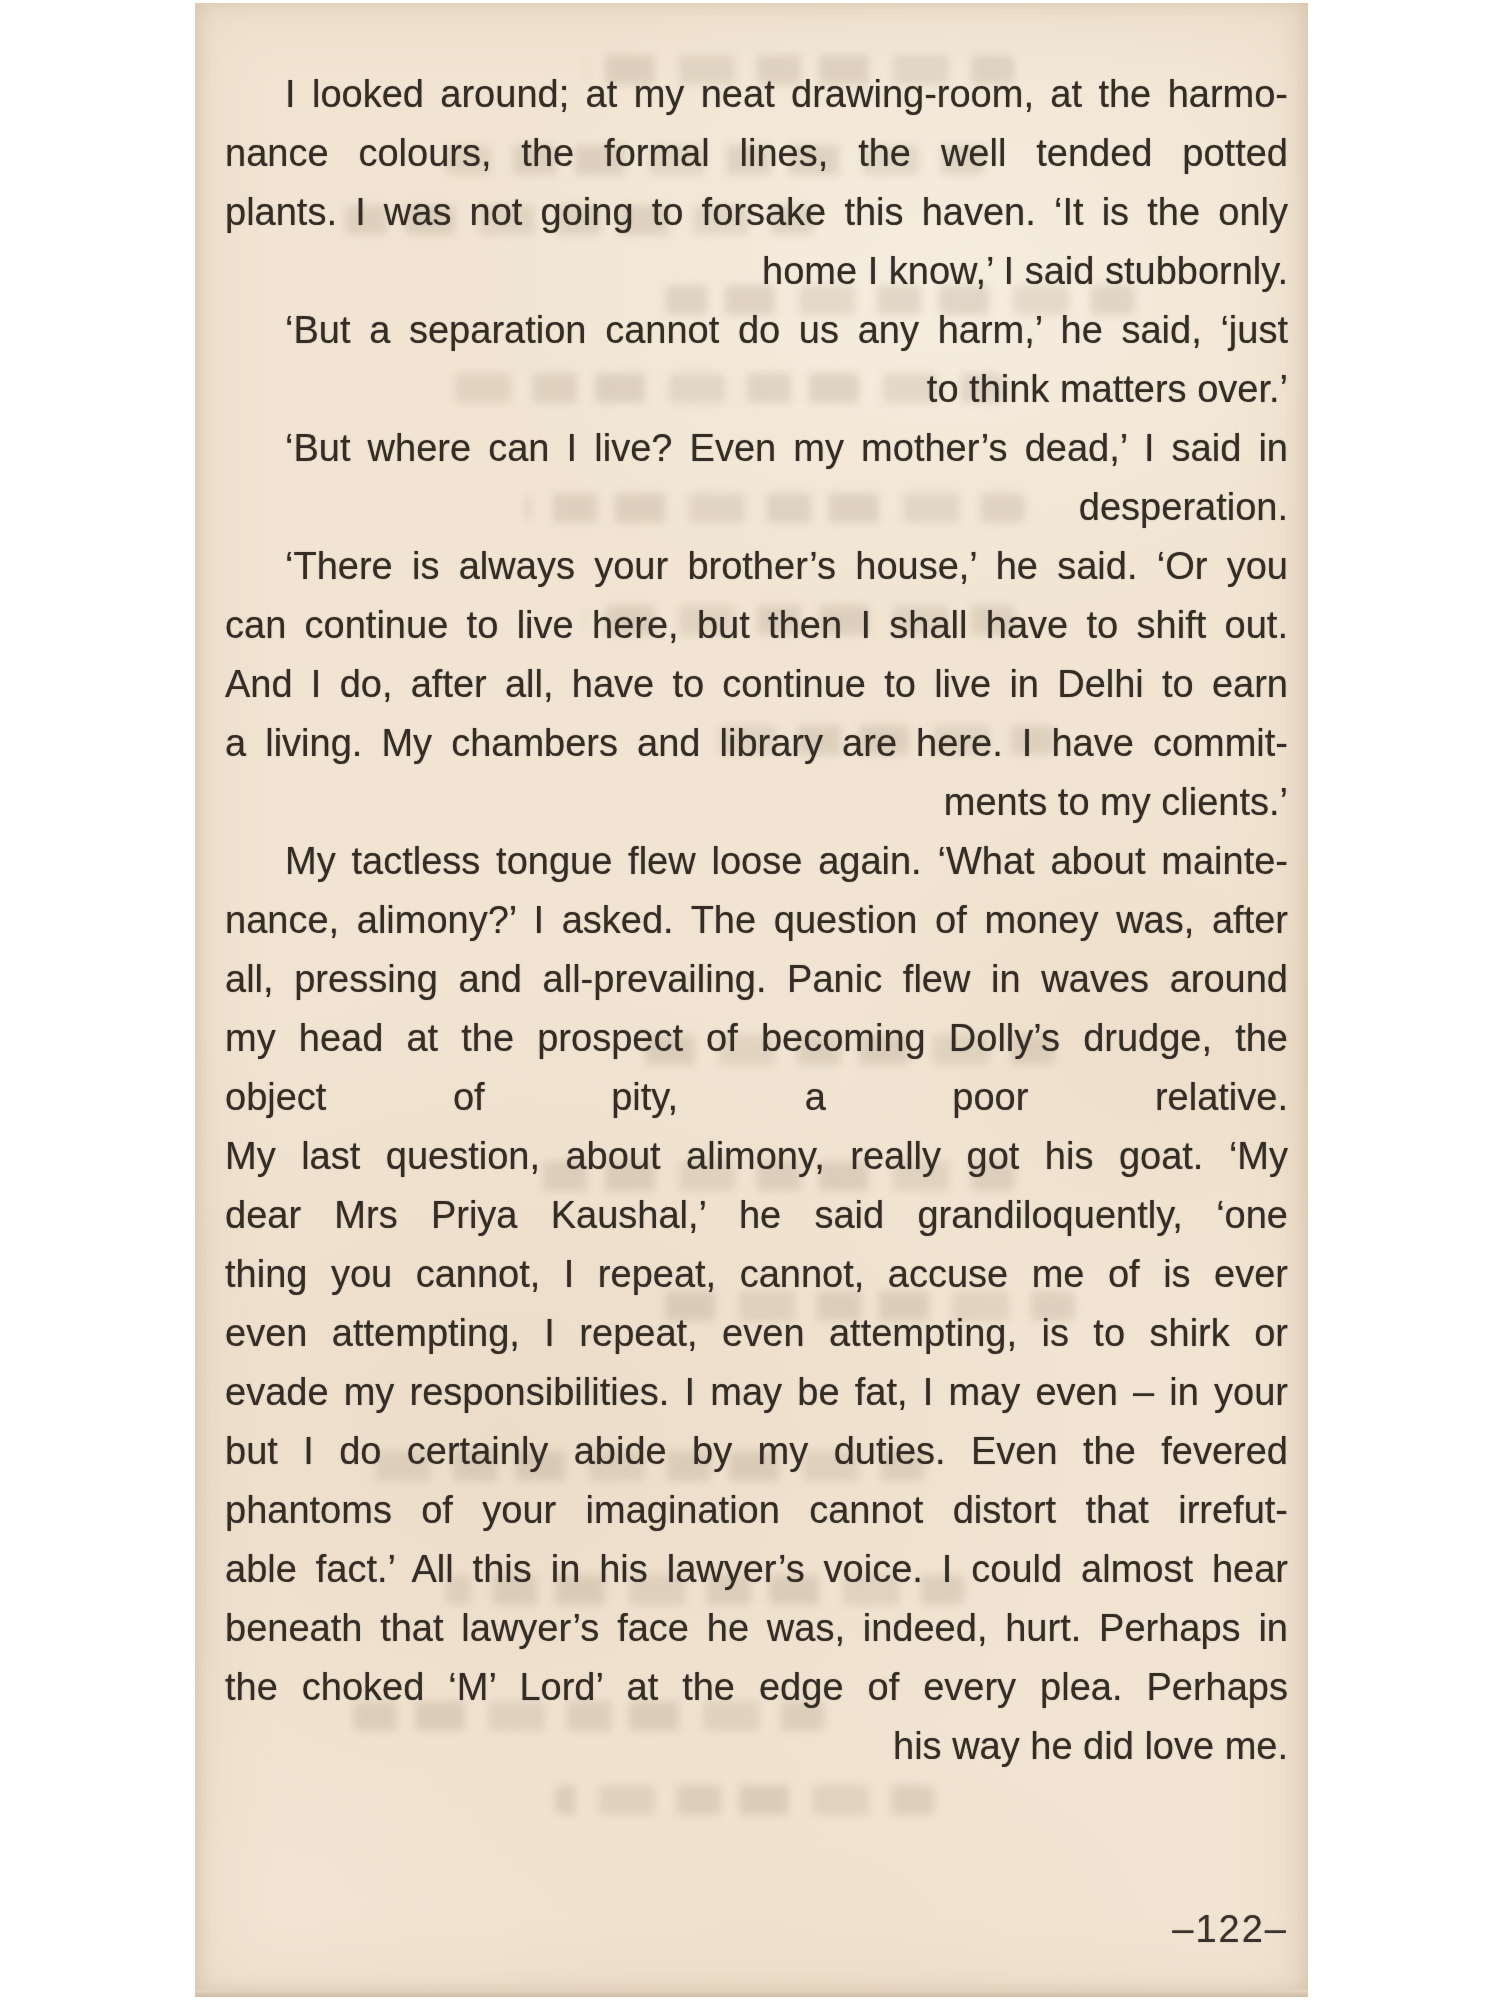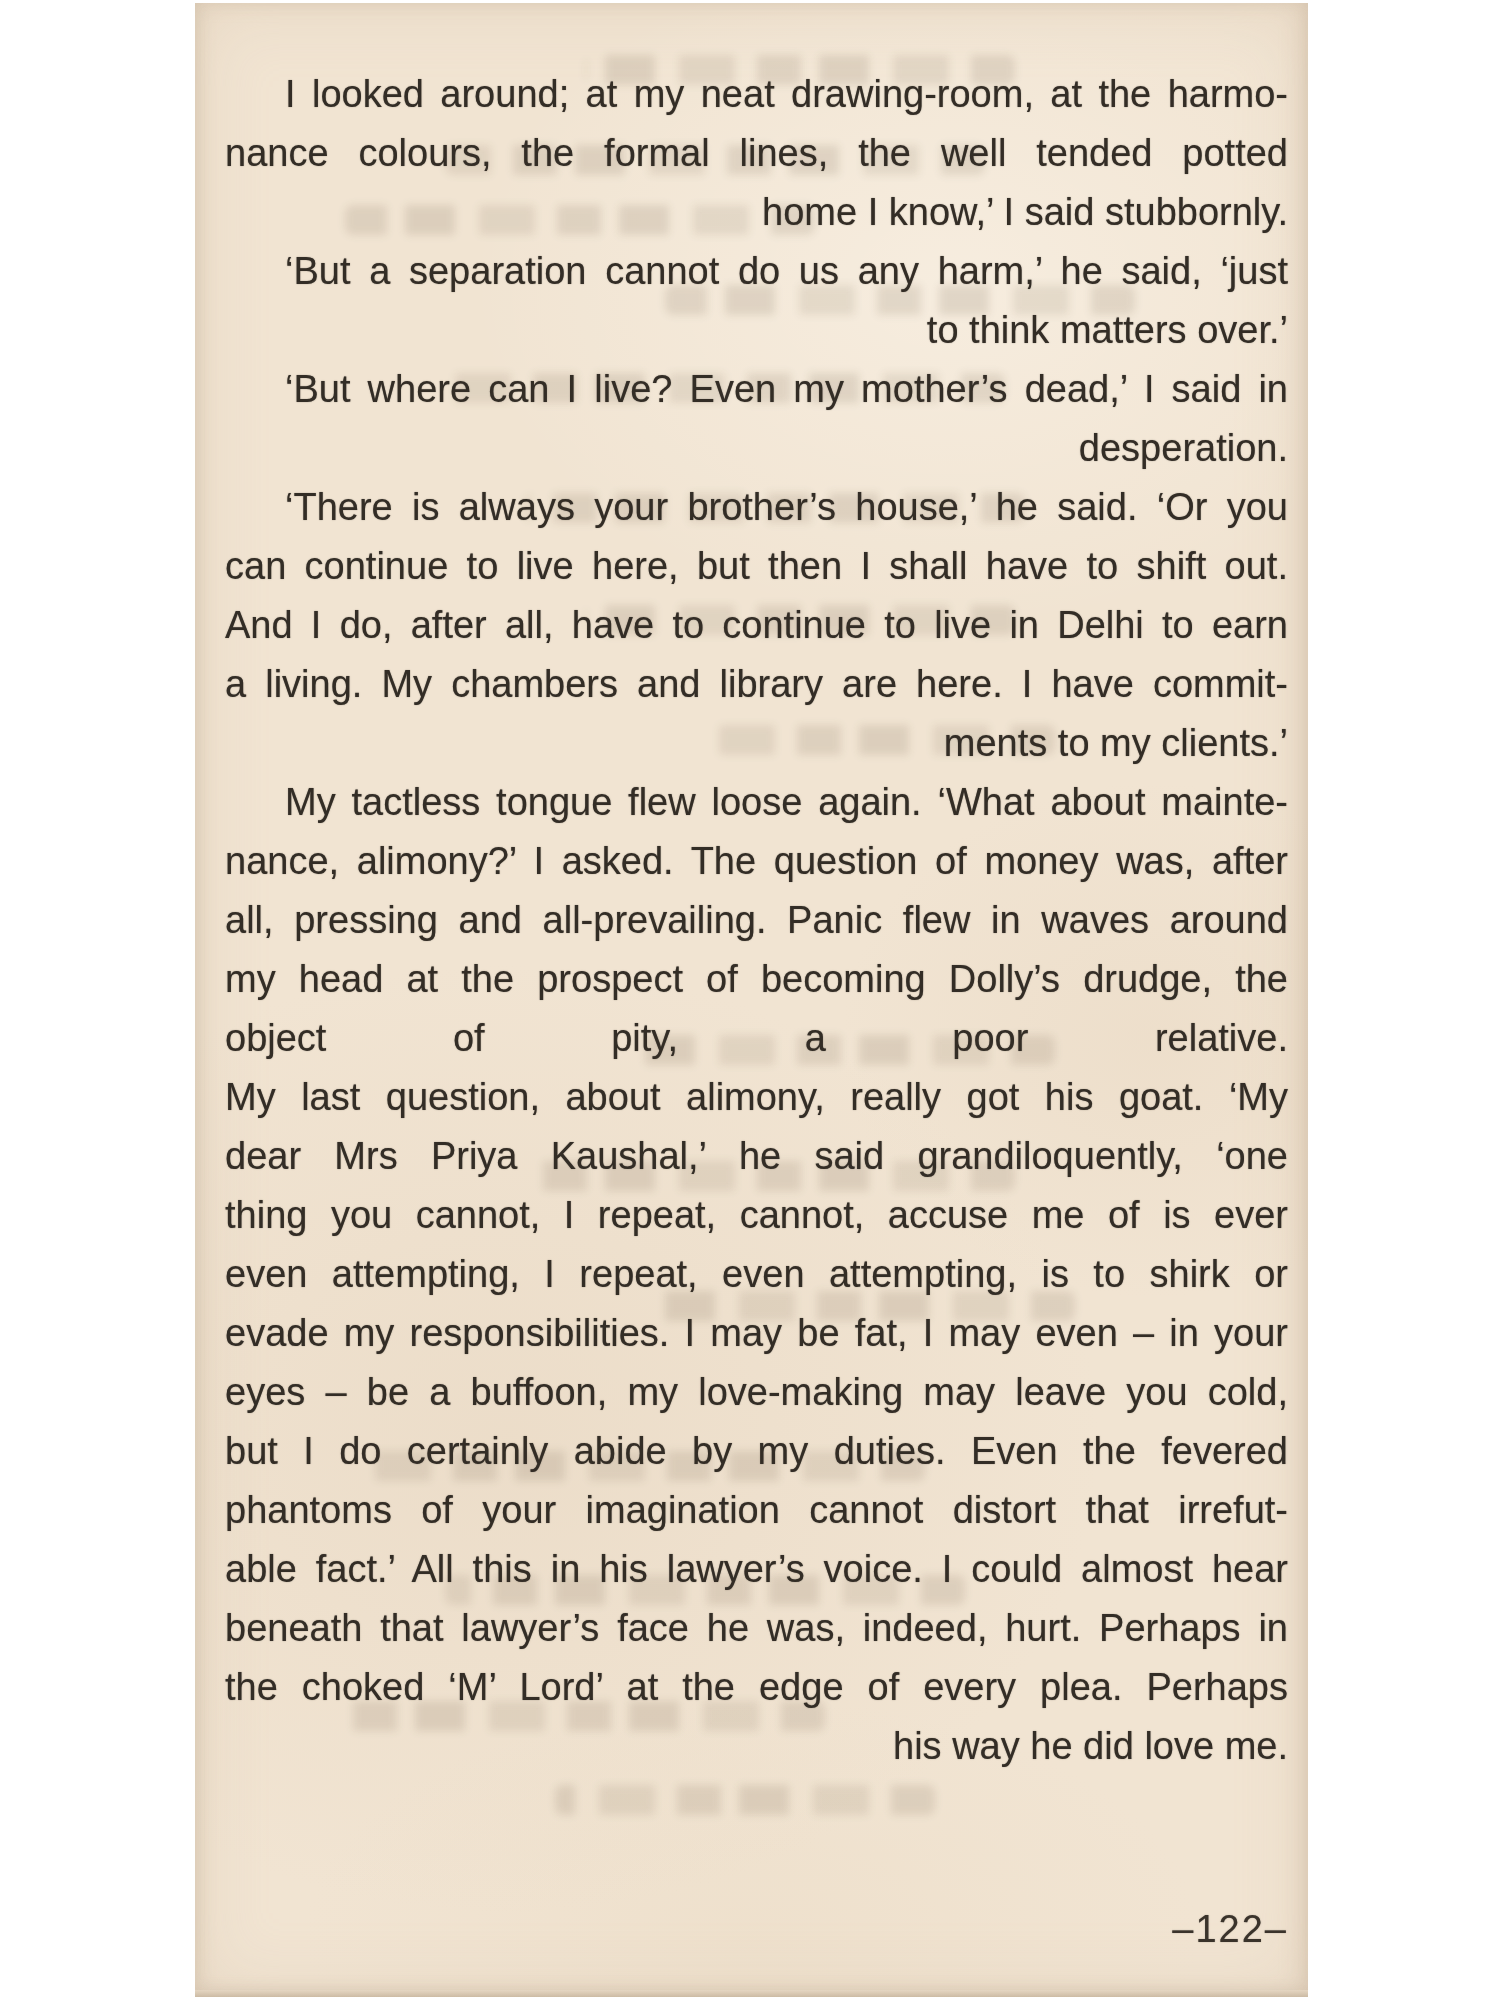--- a/index.html
+++ b/index.html
@@ -90,20 +90,21 @@
     <div class="ghost" style="left:460px;top:1288px;width:420px"></div>
     <div class="ghost" style="left:170px;top:1448px;width:560px"></div>
     <div class="ghost" style="left:250px;top:1572px;width:520px"></div>
     <div class="ghost" style="left:150px;top:1698px;width:480px"></div>
     <div class="ghost" style="left:360px;top:1782px;width:380px"></div>
 
     <div class="textblock">
         <div class="para">
           <div class="line j indent">I looked around; at my neat drawing-room, at the harmo-</div>
           <div class="line j">nance colours, the formal lines, the well tended potted</div>
+          <div class="line j">plants. I was not going to forsake this haven. ‘It is the only</div>
           <div class="line">home I know,’ I said stubbornly.</div>
         </div>
         <div class="para">
           <div class="line j indent">‘But a separation cannot do us any harm,’ he said, ‘just</div>
           <div class="line">to think matters over.’</div>
         </div>
         <div class="para">
           <div class="line j indent">‘But where can I live? Even my mother’s dead,’ I said in</div>
           <div class="line">desperation.</div>
         </div>
@@ -118,21 +119,20 @@
           <div class="line j indent">My tactless tongue flew loose again. ‘What about mainte-</div>
           <div class="line j">nance, alimony?’ I asked. The question of money was, after</div>
           <div class="line j">all, pressing and all-prevailing. Panic flew in waves around</div>
           <div class="line j">my head at the prospect of becoming Dolly’s drudge, the</div>
           <div class="line j">object of pity, a poor relative.</div>
           <div class="line j">My last question, about alimony, really got his goat. ‘My</div>
           <div class="line j">dear Mrs Priya Kaushal,’ he said grandiloquently, ‘one</div>
           <div class="line j">thing you cannot, I repeat, cannot, accuse me of is ever</div>
           <div class="line j">even attempting, I repeat, even attempting, is to shirk or</div>
           <div class="line j">evade my responsibilities. I may be fat, I may even – in your</div>
-          <div class="line j">eyes – be a buffoon, my love-making may leave you cold,</div>
           <div class="line j">but I do certainly abide by my duties. Even the fevered</div>
           <div class="line j">phantoms of your imagination cannot distort that irrefut-</div>
           <div class="line j">able fact.’ All this in his lawyer’s voice. I could almost hear</div>
           <div class="line j">beneath that lawyer’s face he was, indeed, hurt. Perhaps in</div>
           <div class="line j">the choked ‘M’ Lord’ at the edge of every plea. Perhaps</div>
           <div class="line">his way he did love me.</div>
         </div>
       </div>
 
     <div class="pagenum">–122–</div>

